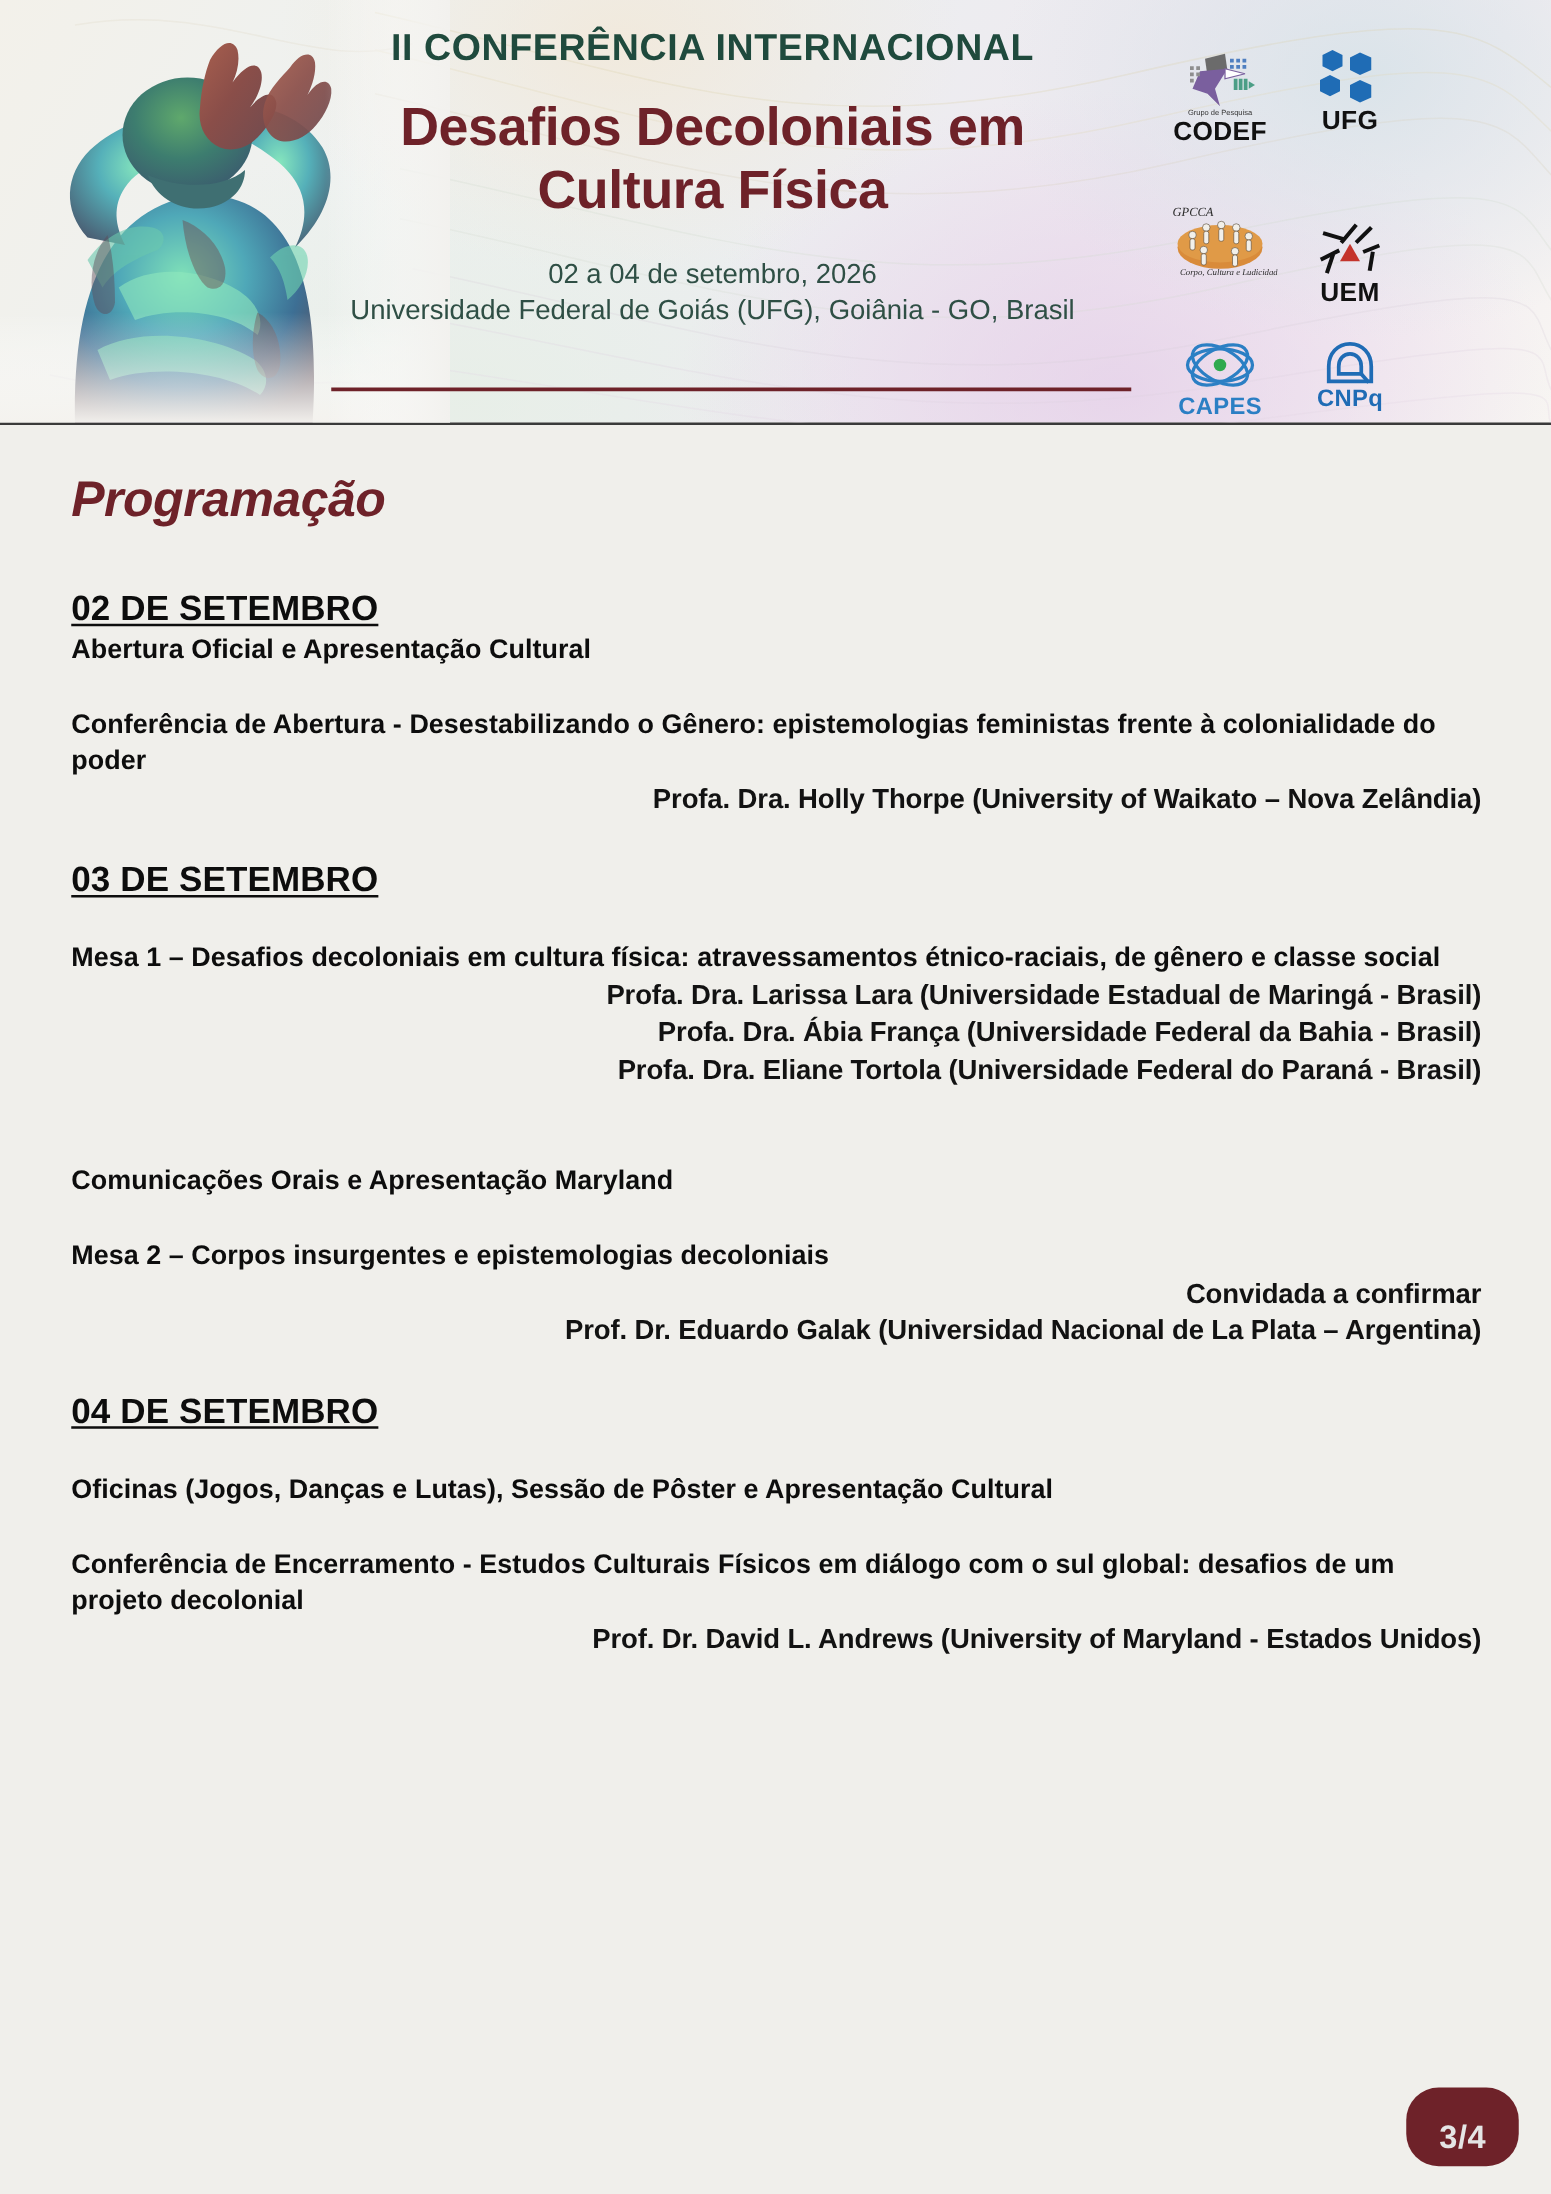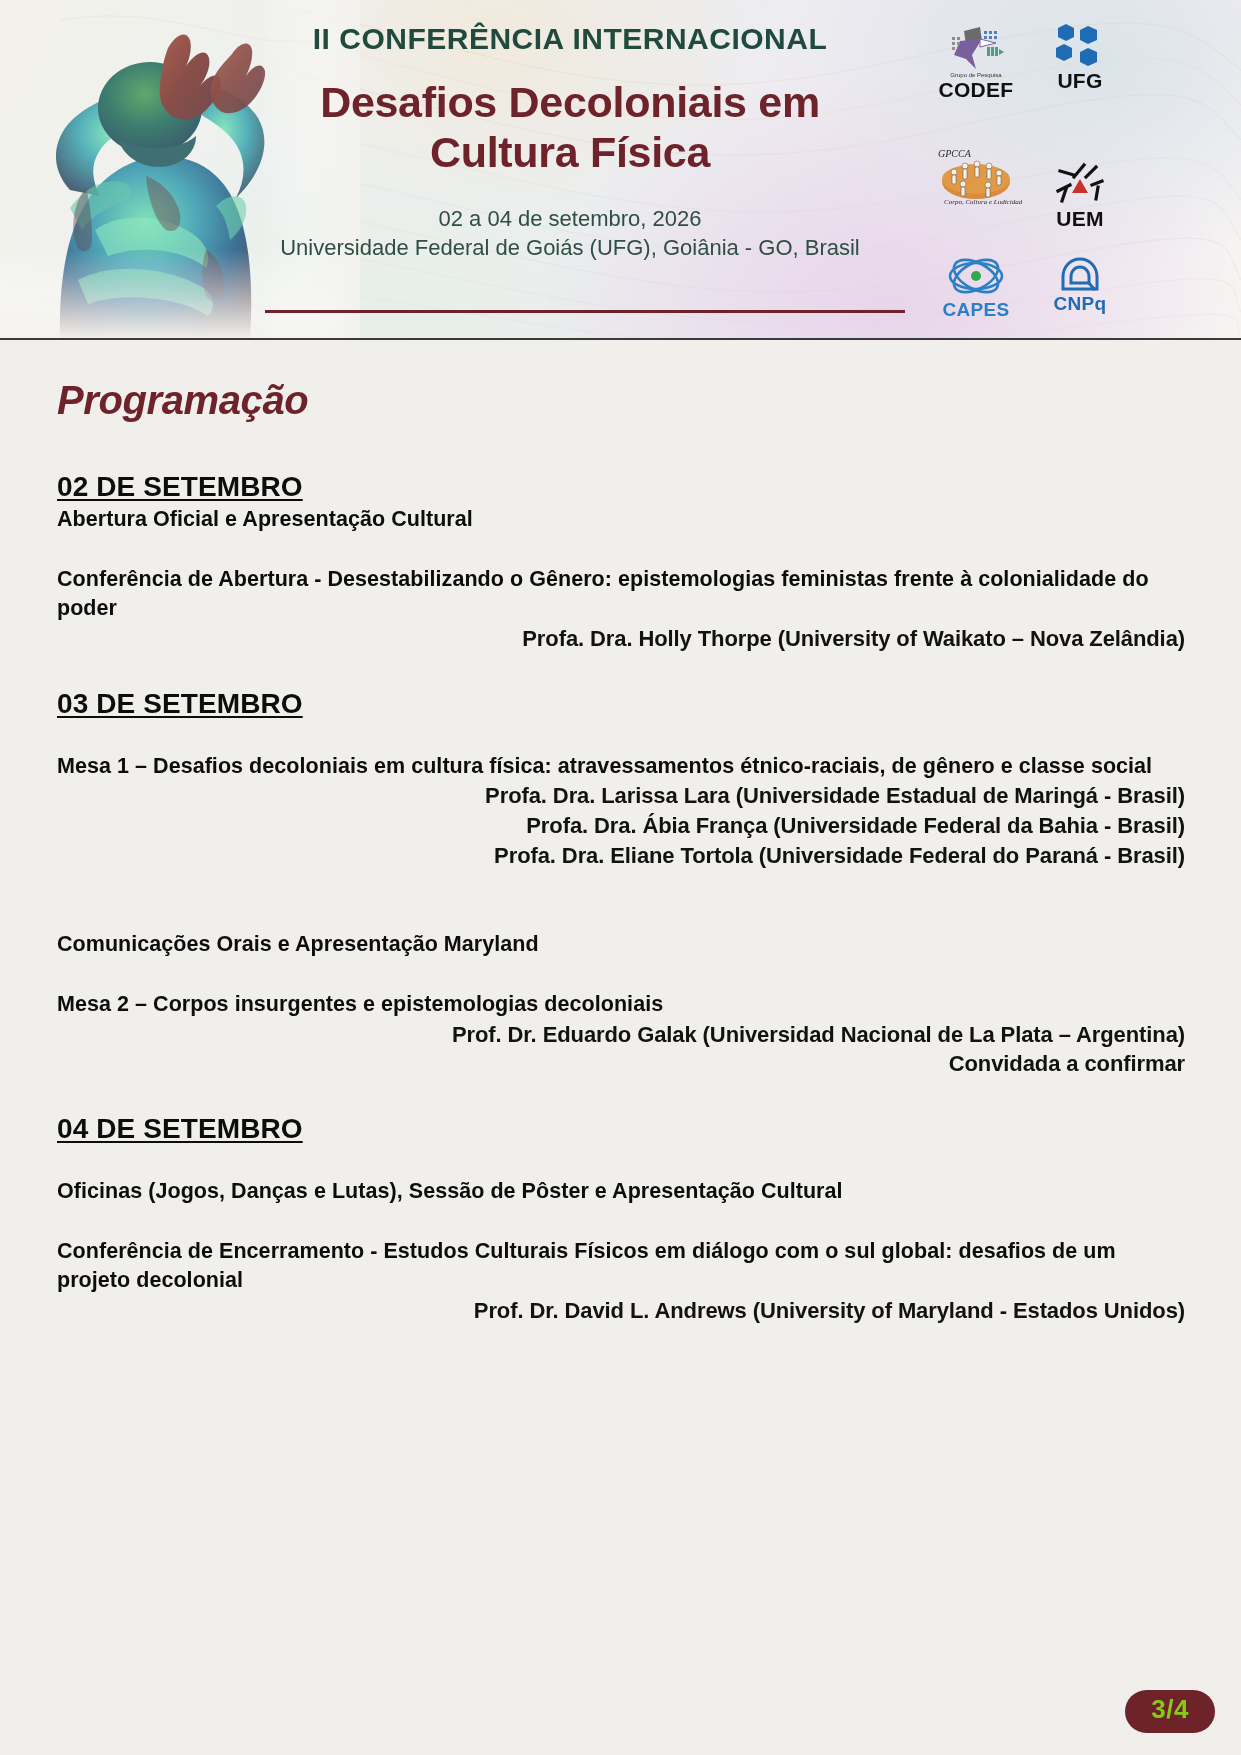--- a/index.html
+++ b/index.html
@@ -92,21 +92,21 @@
     left: 265px;
     top: 310px;
     width: 640px;
     height: 3px;
     background: #6E2229;
   }
 
   
   .logo-col {
     position: absolute;
-    top: 0;
+    top: 16px;
     height: 340px;
     width: 110px;
   }
   .logo-col.c1 { left: 921px; }
   .logo-col.c2 { left: 1025px; }
 
   .logo-slot {
     position: absolute;
     width: 110px;
     text-align: center;
@@ -178,25 +178,25 @@
   .para b { font-weight: bold; }
   .gap-md { height: 30px; }
   .gap-lg { height: 34px; }
 
   
   .page-badge {
     position: absolute;
     right: 26px;
     bottom: 22px;
     background: #6E2229;
-    color: #84cc16;
+    color: #e5e5e5;
     font-size: 26px;
     font-weight: bold;
     border-radius: 26px;
-    padding: 6px 26px 11px 26px;
+    padding: 26px 26px 11px 26px;
     line-height: 1;
     letter-spacing: 0.5px;
   }
 </style>
 </head>
 <body>
 
 <div class="page">
 
   <div class="banner">
@@ -441,22 +441,22 @@
       <div class="gap-md"></div>
 
 
       <div class="gap-md"></div>
 
       <div class="bold-line">Comunicações Orais e Apresentação Maryland</div>
 
       <div class="gap-md"></div>
 
       <div class="bold-line">Mesa 2 – Corpos insurgentes e epistemologias decoloniais</div>
+      <div class="speaker">Convidada a confirmar</div>
       <div class="speaker">Prof. Dr. Eduardo Galak (Universidad Nacional de La Plata – Argentina)</div>
-      <div class="speaker">Convidada a confirmar</div>
     </div>
 
     <div class="gap-lg"></div>
 
     <div>
       <div class="day-head">04 DE SETEMBRO</div>
       <div class="gap-md"></div>
       <div class="bold-line">Oficinas (Jogos, Danças e Lutas), Sessão de Pôster e Apresentação Cultural</div>
       <div class="gap-md"></div>
       <div class="bold-line">Conferência de Encerramento - Estudos Culturais Físicos em diálogo com o sul global: desafios de um projeto decolonial</div>

